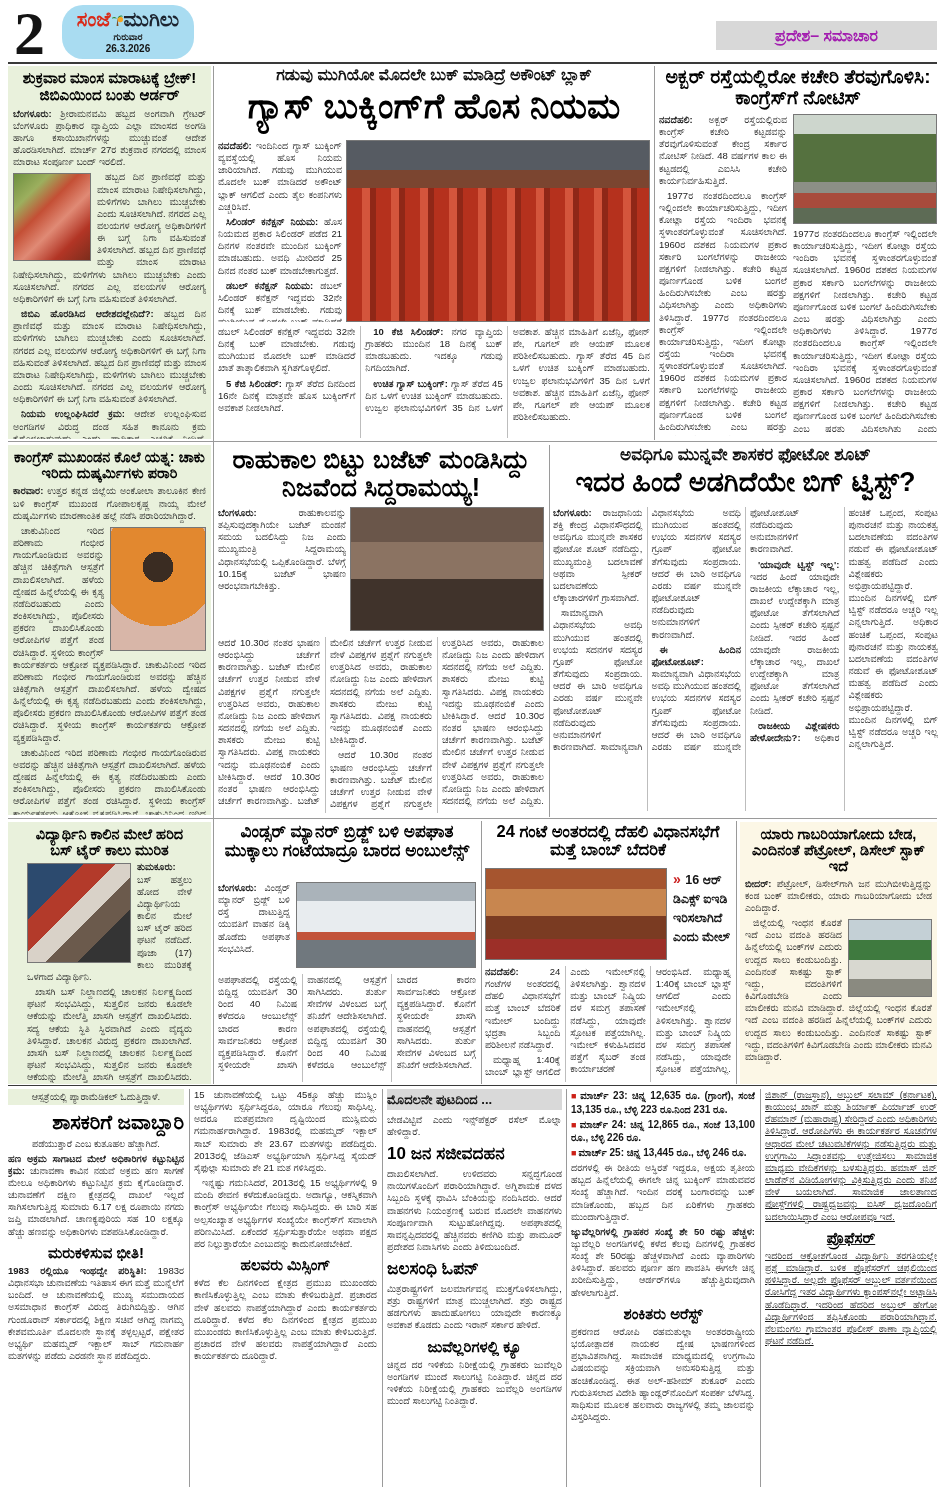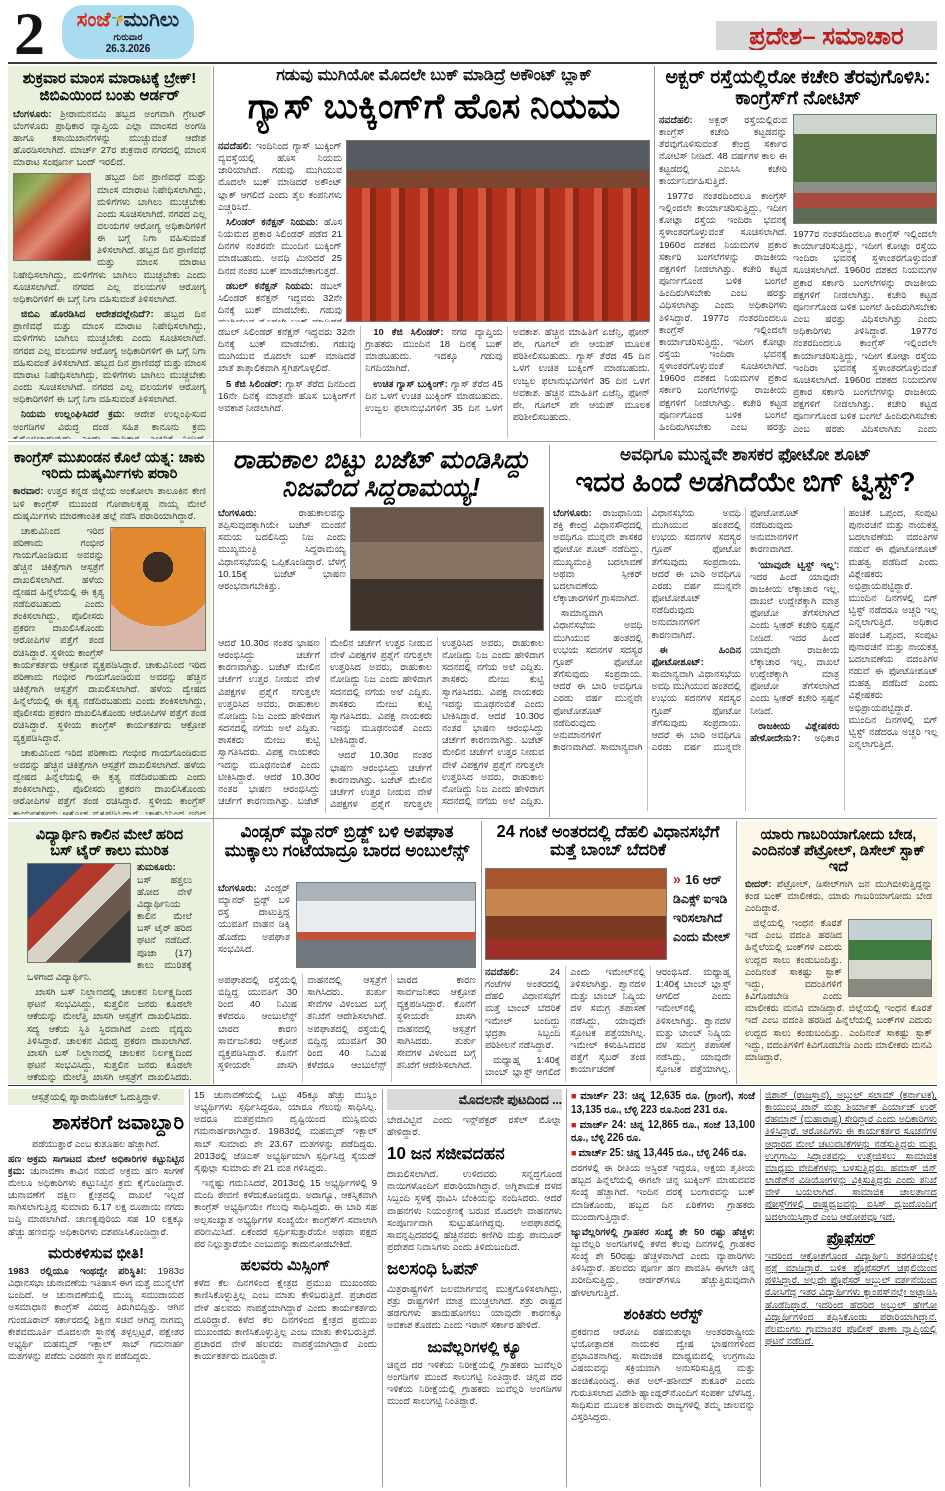--- a/index.html
+++ b/index.html
@@ -22,26 +22,26 @@
   .photo{border:1px solid #777;box-sizing:border-box;}
   .cols3{column-count:3;column-gap:10px;column-rule:1px solid #bdbdbd;}
   .cols4{column-count:4;column-gap:9px;column-rule:1px solid #bdbdbd;}
   .pgnum{font-family:"Liberation Serif","DejaVu Serif",serif;font-size:62px;font-weight:bold;line-height:1;}
   .masthead{background:#a9dcf1;text-align:center;padding-top:3px;}
   .brand{font-size:20px;font-weight:bold;line-height:1.1;}
   .brand .red{color:#d92b1a;}
   .brand .dark{color:#1c2430;}
   .mh-day{font-size:9px;font-weight:bold;margin-top:2px;}
   .mh-date{font-size:10px;font-weight:bold;}
-  .secbox{background:#d8d8d8;text-align:center;font-weight:bold;font-size:24px;line-height:29px;color:#b91c1c;}
+  .secbox{background:#d8d8d8;text-align:center;font-weight:bold;font-size:16px;line-height:29px;color:#a21caf;}
   .sq{color:#cc2016;font-size:9px;margin-right:2px;}
   .price{font-weight:bold;font-size:10px;line-height:1.3;text-align:justify;margin:0 0 2px 0;}
   .bullet-arrow{color:#c22;font-weight:bold;font-size:14px;}
   .bullet-txt{font-weight:bold;font-size:12.5px;line-height:1.35;}
-  .graybar{background:#d9d9d9;font-weight:bold;font-size:13px;text-align:right;line-height:21px;font-family:Liberation Serif, serif;}
+  .graybar{background:#d9d9d9;font-weight:bold;font-size:13px;text-align:left;line-height:21px;}
 </style>
 </head>
 <body>
 
 <div id="page">
 
   <div class="abs pgnum" style="left:14px;top:2px;width:48px;height:60px;">2</div>
   <div class="abs masthead" style="left:62px;top:5px;width:132px;height:54px;border-radius:21px;">
     <div class="brand">
       <span class="red">ಸಂಜೆ</span><span style="display:inline-block;width:13px;height:13px;vertical-align:-1px;"><svg viewBox="0 0 14 14" width="13" height="13">
@@ -115,21 +115,21 @@
     <div class="hl c" style="font-size:14.5px;margin-bottom:4px;">ಕಾಂಗ್ರೆಸ್ ಮುಖಂಡನ ಕೊಲೆ ಯತ್ನ: ಚಾಕು ಇರಿದು ದುಷ್ಕರ್ಮಿಗಳು ಪರಾರಿ</div>
     <div class="b">
       <p class="noind"><span class="by">ಕಾರವಾರ:</span> <span>ಉತ್ತರ ಕನ್ನಡ ಜಿಲ್ಲೆಯ ಅಂಕೋಲಾ ತಾಲೂಕಿನ ಕೇಣಿ ಬಳಿ ಕಾಂಗ್ರೆಸ್ ಮುಖಂಡ ಗೋಪಾಲಕೃಷ್ಣ ನಾಯ್ಕ ಮೇಲೆ ದುಷ್ಕರ್ಮಿಗಳು ಮಾರಣಾಂತಿಕ ಹಲ್ಲೆ ನಡೆಸಿ ಪರಾರಿಯಾಗಿದ್ದಾರೆ.</span></p>
       <div class="photo" style="float:right;width:96px;height:124px;margin:2px 0 2px 6px;background:radial-gradient(circle at 50% 32%,#3a2c22 0 16%,#e2882f 16% 62%,#d8b6a8 62% 100%);"></div>
       <p><span>ಚಾಕುವಿನಿಂದ ಇರಿದ ಪರಿಣಾಮ ಗಂಭೀರ ಗಾಯಗೊಂಡಿರುವ ಅವರನ್ನು ಹೆಚ್ಚಿನ ಚಿಕಿತ್ಸೆಗಾಗಿ ಆಸ್ಪತ್ರೆಗೆ ದಾಖಲಿಸಲಾಗಿದೆ. ಹಳೆಯ ದ್ವೇಷದ ಹಿನ್ನೆಲೆಯಲ್ಲಿ ಈ ಕೃತ್ಯ ನಡೆದಿರಬಹುದು ಎಂದು ಶಂಕಿಸಲಾಗಿದ್ದು, ಪೊಲೀಸರು ಪ್ರಕರಣ ದಾಖಲಿಸಿಕೊಂಡು ಆರೋಪಿಗಳ ಪತ್ತೆಗೆ ತಂಡ ರಚಿಸಿದ್ದಾರೆ. ಸ್ಥಳೀಯ ಕಾಂಗ್ರೆಸ್ ಕಾರ್ಯಕರ್ತರು ಆಕ್ರೋಶ ವ್ಯಕ್ತಪಡಿಸಿದ್ದಾರೆ. ಚಾಕುವಿನಿಂದ ಇರಿದ ಪರಿಣಾಮ ಗಂಭೀರ ಗಾಯಗೊಂಡಿರುವ ಅವರನ್ನು ಹೆಚ್ಚಿನ ಚಿಕಿತ್ಸೆಗಾಗಿ ಆಸ್ಪತ್ರೆಗೆ ದಾಖಲಿಸಲಾಗಿದೆ. ಹಳೆಯ ದ್ವೇಷದ ಹಿನ್ನೆಲೆಯಲ್ಲಿ ಈ ಕೃತ್ಯ ನಡೆದಿರಬಹುದು ಎಂದು ಶಂಕಿಸಲಾಗಿದ್ದು, ಪೊಲೀಸರು ಪ್ರಕರಣ ದಾಖಲಿಸಿಕೊಂಡು ಆರೋಪಿಗಳ ಪತ್ತೆಗೆ ತಂಡ ರಚಿಸಿದ್ದಾರೆ. ಸ್ಥಳೀಯ ಕಾಂಗ್ರೆಸ್ ಕಾರ್ಯಕರ್ತರು ಆಕ್ರೋಶ ವ್ಯಕ್ತಪಡಿಸಿದ್ದಾರೆ.</span></p>
       <p><span>ಚಾಕುವಿನಿಂದ ಇರಿದ ಪರಿಣಾಮ ಗಂಭೀರ ಗಾಯಗೊಂಡಿರುವ ಅವರನ್ನು ಹೆಚ್ಚಿನ ಚಿಕಿತ್ಸೆಗಾಗಿ ಆಸ್ಪತ್ರೆಗೆ ದಾಖಲಿಸಲಾಗಿದೆ. ಹಳೆಯ ದ್ವೇಷದ ಹಿನ್ನೆಲೆಯಲ್ಲಿ ಈ ಕೃತ್ಯ ನಡೆದಿರಬಹುದು ಎಂದು ಶಂಕಿಸಲಾಗಿದ್ದು, ಪೊಲೀಸರು ಪ್ರಕರಣ ದಾಖಲಿಸಿಕೊಂಡು ಆರೋಪಿಗಳ ಪತ್ತೆಗೆ ತಂಡ ರಚಿಸಿದ್ದಾರೆ. ಸ್ಥಳೀಯ ಕಾಂಗ್ರೆಸ್ ಕಾರ್ಯಕರ್ತರು ಆಕ್ರೋಶ ವ್ಯಕ್ತಪಡಿಸಿದ್ದಾರೆ. ಚಾಕುವಿನಿಂದ ಇರಿದ ಪರಿಣಾಮ ಗಂಭೀರ ಗಾಯಗೊಂಡಿರುವ ಅವರನ್ನು ಹೆಚ್ಚಿನ ಚಿಕಿತ್ಸೆಗಾಗಿ ಆಸ್ಪತ್ರೆಗೆ ದಾಖಲಿಸಲಾಗಿದೆ. ಹಳೆಯ ದ್ವೇಷದ ಹಿನ್ನೆಲೆಯಲ್ಲಿ ಈ ಕೃತ್ಯ ನಡೆದಿರಬಹುದು ಎಂದು ಶಂಕಿಸಲಾಗಿದ್ದು, ಪೊಲೀಸರು ಪ್ರಕರಣ ದಾಖಲಿಸಿಕೊಂಡು ಆರೋಪಿಗಳ ಪತ್ತೆಗೆ ತಂಡ ರಚಿಸಿದ್ದಾರೆ. ಸ್ಥಳೀಯ ಕಾಂಗ್ರೆಸ್ ಕಾರ್ಯಕರ್ತರು ಆಕ್ರೋಶ ವ್ಯಕ್ತಪಡಿಸಿದ್ದಾರೆ.</span></p>
     </div>
   </div>
 
   <div class="abs" style="left:218px;top:445px;width:326px;height:370px;">
-    <div class="hl c" style="font-size:25px;font-style:italic;">ರಾಹುಕಾಲ ಬಿಟ್ಟು ಬಜೆಟ್ ಮಂಡಿಸಿದ್ದು ನಿಜವೆಂದ ಸಿದ್ದರಾಮಯ್ಯ!</div>
+    <div class="hl c" style="font-size:25px;">ರಾಹುಕಾಲ ಬಿಟ್ಟು ಬಜೆಟ್ ಮಂಡಿಸಿದ್ದು ನಿಜವೆಂದ ಸಿದ್ದರಾಮಯ್ಯ!</div>
     <div class="abs b" style="left:0;top:62px;width:128px;height:128px;">
       <p class="noind"><span class="by">ಬೆಂಗಳೂರು:</span> <span>ರಾಹುಕಾಲವನ್ನು ತಪ್ಪಿಸುವುದಕ್ಕಾಗಿಯೇ ಬಜೆಟ್ ಮಂಡನೆ ಸಮಯ ಬದಲಿಸಿದ್ದು ನಿಜ ಎಂದು ಮುಖ್ಯಮಂತ್ರಿ ಸಿದ್ದರಾಮಯ್ಯ ವಿಧಾನಸಭೆಯಲ್ಲಿ ಒಪ್ಪಿಕೊಂಡಿದ್ದಾರೆ. ಬೆಳಗ್ಗೆ 10.15ಕ್ಕೆ ಬಜೆಟ್ ಭಾಷಣ ಆರಂಭವಾಗಬೇಕಿತ್ತು.</span></p>
     </div>
     <div class="abs photo" style="left:132px;top:62px;width:194px;height:124px;background:linear-gradient(180deg,#6a564a 0 28%,#8b7362 28% 58%,#40332b 58% 100%);"></div>
     <div class="abs b cols3" style="left:0;top:192px;width:326px;height:176px;">
       <p class="noind"><span>ಆದರೆ 10.30ರ ನಂತರ ಭಾಷಣ ಆರಂಭಿಸಿದ್ದು ಚರ್ಚೆಗೆ ಕಾರಣವಾಗಿತ್ತು. ಬಜೆಟ್ ಮೇಲಿನ ಚರ್ಚೆಗೆ ಉತ್ತರ ನೀಡುವ ವೇಳೆ ವಿಪಕ್ಷಗಳ ಪ್ರಶ್ನೆಗೆ ನಗುತ್ತಲೇ ಉತ್ತರಿಸಿದ ಅವರು, ರಾಹುಕಾಲ ನೋಡಿದ್ದು ನಿಜ ಎಂದು ಹೇಳಿದಾಗ ಸದನದಲ್ಲಿ ನಗೆಯ ಅಲೆ ಎದ್ದಿತು. ಶಾಸಕರು ಮೇಜು ಕುಟ್ಟಿ ಸ್ವಾಗತಿಸಿದರು. ವಿಪಕ್ಷ ನಾಯಕರು ಇದನ್ನು ಮೂಢನಂಬಿಕೆ ಎಂದು ಟೀಕಿಸಿದ್ದಾರೆ. ಆದರೆ 10.30ರ ನಂತರ ಭಾಷಣ ಆರಂಭಿಸಿದ್ದು ಚರ್ಚೆಗೆ ಕಾರಣವಾಗಿತ್ತು. ಬಜೆಟ್ ಮೇಲಿನ ಚರ್ಚೆಗೆ ಉತ್ತರ ನೀಡುವ ವೇಳೆ ವಿಪಕ್ಷಗಳ ಪ್ರಶ್ನೆಗೆ ನಗುತ್ತಲೇ ಉತ್ತರಿಸಿದ ಅವರು, ರಾಹುಕಾಲ ನೋಡಿದ್ದು ನಿಜ ಎಂದು ಹೇಳಿದಾಗ ಸದನದಲ್ಲಿ ನಗೆಯ ಅಲೆ ಎದ್ದಿತು. ಶಾಸಕರು ಮೇಜು ಕುಟ್ಟಿ ಸ್ವಾಗತಿಸಿದರು. ವಿಪಕ್ಷ ನಾಯಕರು ಇದನ್ನು ಮೂಢನಂಬಿಕೆ ಎಂದು ಟೀಕಿಸಿದ್ದಾರೆ.</span></p>
       <p><span>ಆದರೆ 10.30ರ ನಂತರ ಭಾಷಣ ಆರಂಭಿಸಿದ್ದು ಚರ್ಚೆಗೆ ಕಾರಣವಾಗಿತ್ತು. ಬಜೆಟ್ ಮೇಲಿನ ಚರ್ಚೆಗೆ ಉತ್ತರ ನೀಡುವ ವೇಳೆ ವಿಪಕ್ಷಗಳ ಪ್ರಶ್ನೆಗೆ ನಗುತ್ತಲೇ ಉತ್ತರಿಸಿದ ಅವರು, ರಾಹುಕಾಲ ನೋಡಿದ್ದು ನಿಜ ಎಂದು ಹೇಳಿದಾಗ ಸದನದಲ್ಲಿ ನಗೆಯ ಅಲೆ ಎದ್ದಿತು. ಶಾಸಕರು ಮೇಜು ಕುಟ್ಟಿ ಸ್ವಾಗತಿಸಿದರು. ವಿಪಕ್ಷ ನಾಯಕರು ಇದನ್ನು ಮೂಢನಂಬಿಕೆ ಎಂದು ಟೀಕಿಸಿದ್ದಾರೆ. ಆದರೆ 10.30ರ ನಂತರ ಭಾಷಣ ಆರಂಭಿಸಿದ್ದು ಚರ್ಚೆಗೆ ಕಾರಣವಾಗಿತ್ತು. ಬಜೆಟ್ ಮೇಲಿನ ಚರ್ಚೆಗೆ ಉತ್ತರ ನೀಡುವ ವೇಳೆ ವಿಪಕ್ಷಗಳ ಪ್ರಶ್ನೆಗೆ ನಗುತ್ತಲೇ ಉತ್ತರಿಸಿದ ಅವರು, ರಾಹುಕಾಲ ನೋಡಿದ್ದು ನಿಜ ಎಂದು ಹೇಳಿದಾಗ ಸದನದಲ್ಲಿ ನಗೆಯ ಅಲೆ ಎದ್ದಿತು. ಶಾಸಕರು ಮೇಜು ಕುಟ್ಟಿ ಸ್ವಾಗತಿಸಿದರು. ವಿಪಕ್ಷ ನಾಯಕರು ಇದನ್ನು ಮೂಢನಂಬಿಕೆ ಎಂದು ಟೀಕಿಸಿದ್ದಾರೆ.</span></p>
     </div>
   </div>
 

